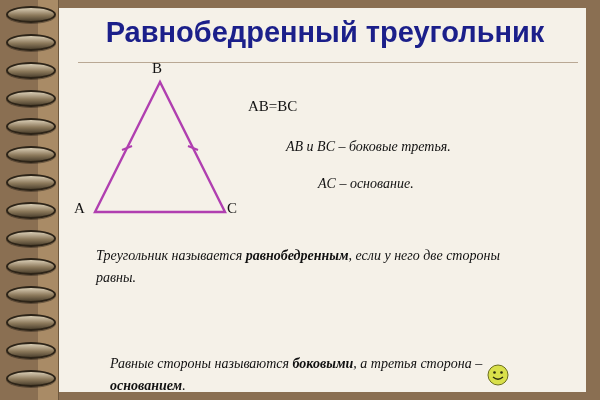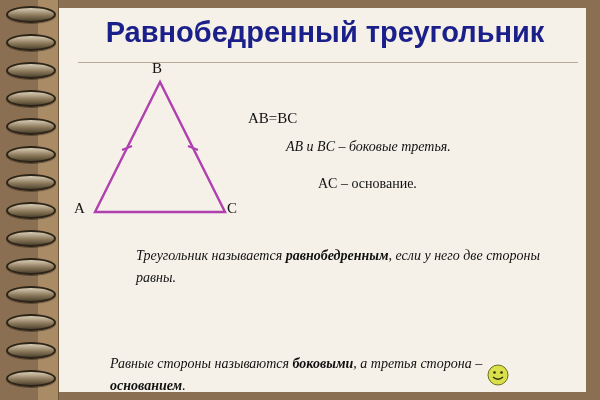--- a/index.html
+++ b/index.html
@@ -91,48 +91,47 @@
     font-size: 15px;
     color: #111;
   }
   
   .eq-ab {
     position: absolute;
     left: 248px;
     top: 98px;
     font-size: 15px;
     color: #111;
-    margin-top: 12px;
   }
   .eq-sides {
     position: absolute;
     left: 286px;
     top: 139px;
     font-size: 14px;
     font-style: italic;
     color: #111;
   }
   .eq-base {
     position: absolute;
     left: 318px;
     top: 176px;
     font-size: 14px;
+    font-style: italic;
     color: #111;
   }
   
   .para1 {
     position: absolute;
     left: 96px;
     top: 245px;
     width: 420px;
     font-size: 14px;
     font-style: italic;
     line-height: 22px;
     color: #111;
-    margin-left: 40px;
   }
   .para2 {
     position: absolute;
     left: 110px;
     top: 313px;
     width: 420px;
     font-size: 14px;
     font-style: italic;
     line-height: 22px;
     color: #111;

